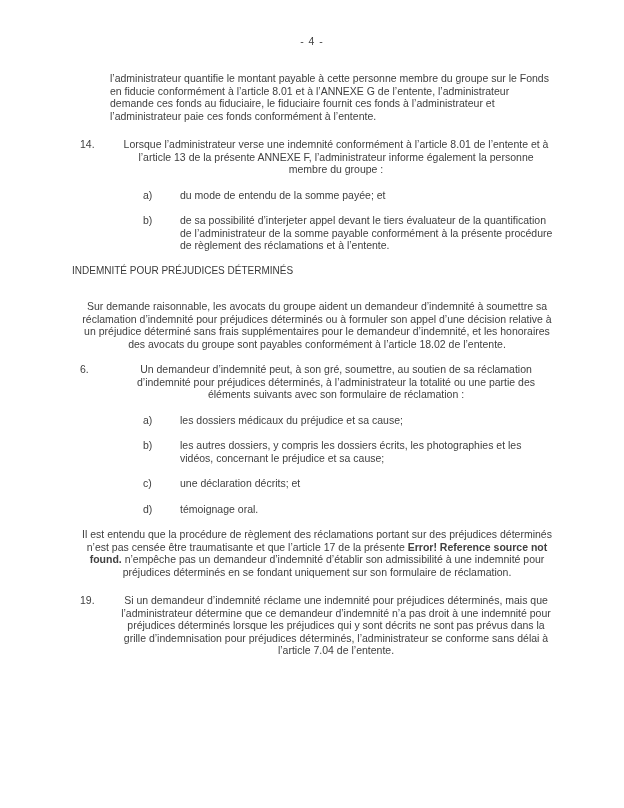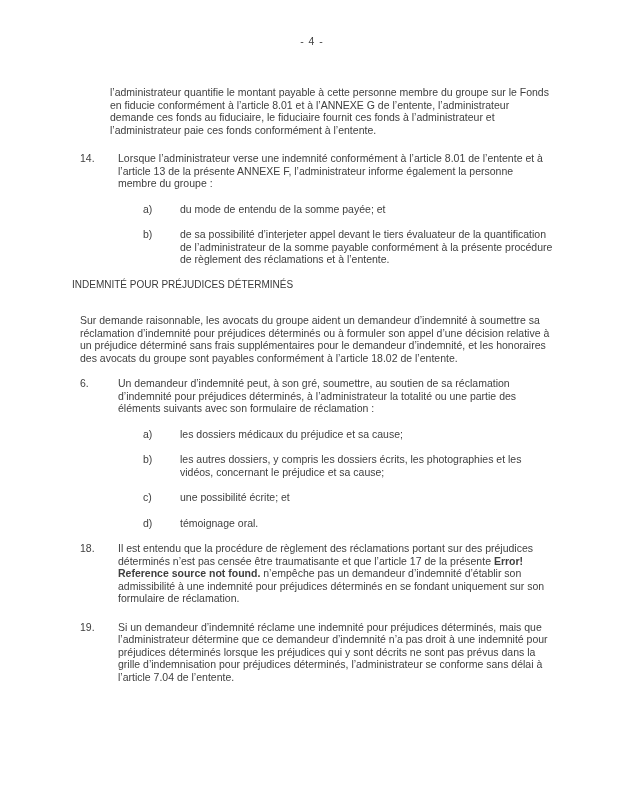--- a/index.html
+++ b/index.html
@@ -27,32 +27,33 @@
     text-align: center;
     letter-spacing: 1px;
   }
   .content {
     position: absolute;
     top: 72px;
     left: 72px;
     width: 482px;
   }
   .cont-para {
-    margin: 14px 0 16px 38px;
+    margin: 0 0 16px 38px;
   }
   .item {
     display: flex;
     margin: 0 0 13px 8px;
   }
   .item > .num {
     flex: 0 0 38px;
     width: 38px;
   }
   .item > .body {
     flex: 1;
+    text-align: center;
   }
   .subitem {
     display: flex;
     margin: 0 0 13px 71px;
   }
   .subitem > .letter {
     flex: 0 0 37px;
     width: 37px;
   }
   .subitem > .body {
@@ -115,30 +116,29 @@
       <div class="body">les dossiers médicaux du préjudice et sa cause;</div>
     </div>
 
     <div class="subitem">
       <div class="letter">b)</div>
       <div class="body">les autres dossiers, y compris les dossiers écrits, les photographies et les vidéos, concernant le préjudice et sa cause;</div>
     </div>
 
     <div class="subitem">
       <div class="letter">c)</div>
-      <div class="body">une possibilité écrite; et</div>
+      <div class="body">une déclaration décrits; et</div>
     </div>
 
     <div class="subitem">
       <div class="letter">d)</div>
       <div class="body">témoignage oral.</div>
     </div>
 
     <div class="item sp-lg">
-      <div class="num">18.</div>
       <div class="body"><span>Il est entendu que la procédure de règlement des réclamations portant sur des préjudices déterminés n’est pas censée être traumatisante et que l’article 17 de la présente </span><span class="bold-error">Error! Reference source not found.</span><span> n’empêche pas un demandeur d’indemnité d’établir son admissibilité à une indemnité pour préjudices déterminés en se fondant uniquement sur son formulaire de réclamation.</span></div>
     </div>
 
     <div class="item">
       <div class="num">19.</div>
       <div class="body">Si un demandeur d’indemnité réclame une indemnité pour préjudices déterminés, mais que l’administrateur détermine que ce demandeur d’indemnité n’a pas droit à une indemnité pour préjudices déterminés lorsque les préjudices qui y sont décrits ne sont pas prévus dans la grille d’indemnisation pour préjudices déterminés, l’administrateur se conforme sans délai à l’article 7.04 de l’entente.</div>
     </div>
 
   </div>
 </div>

